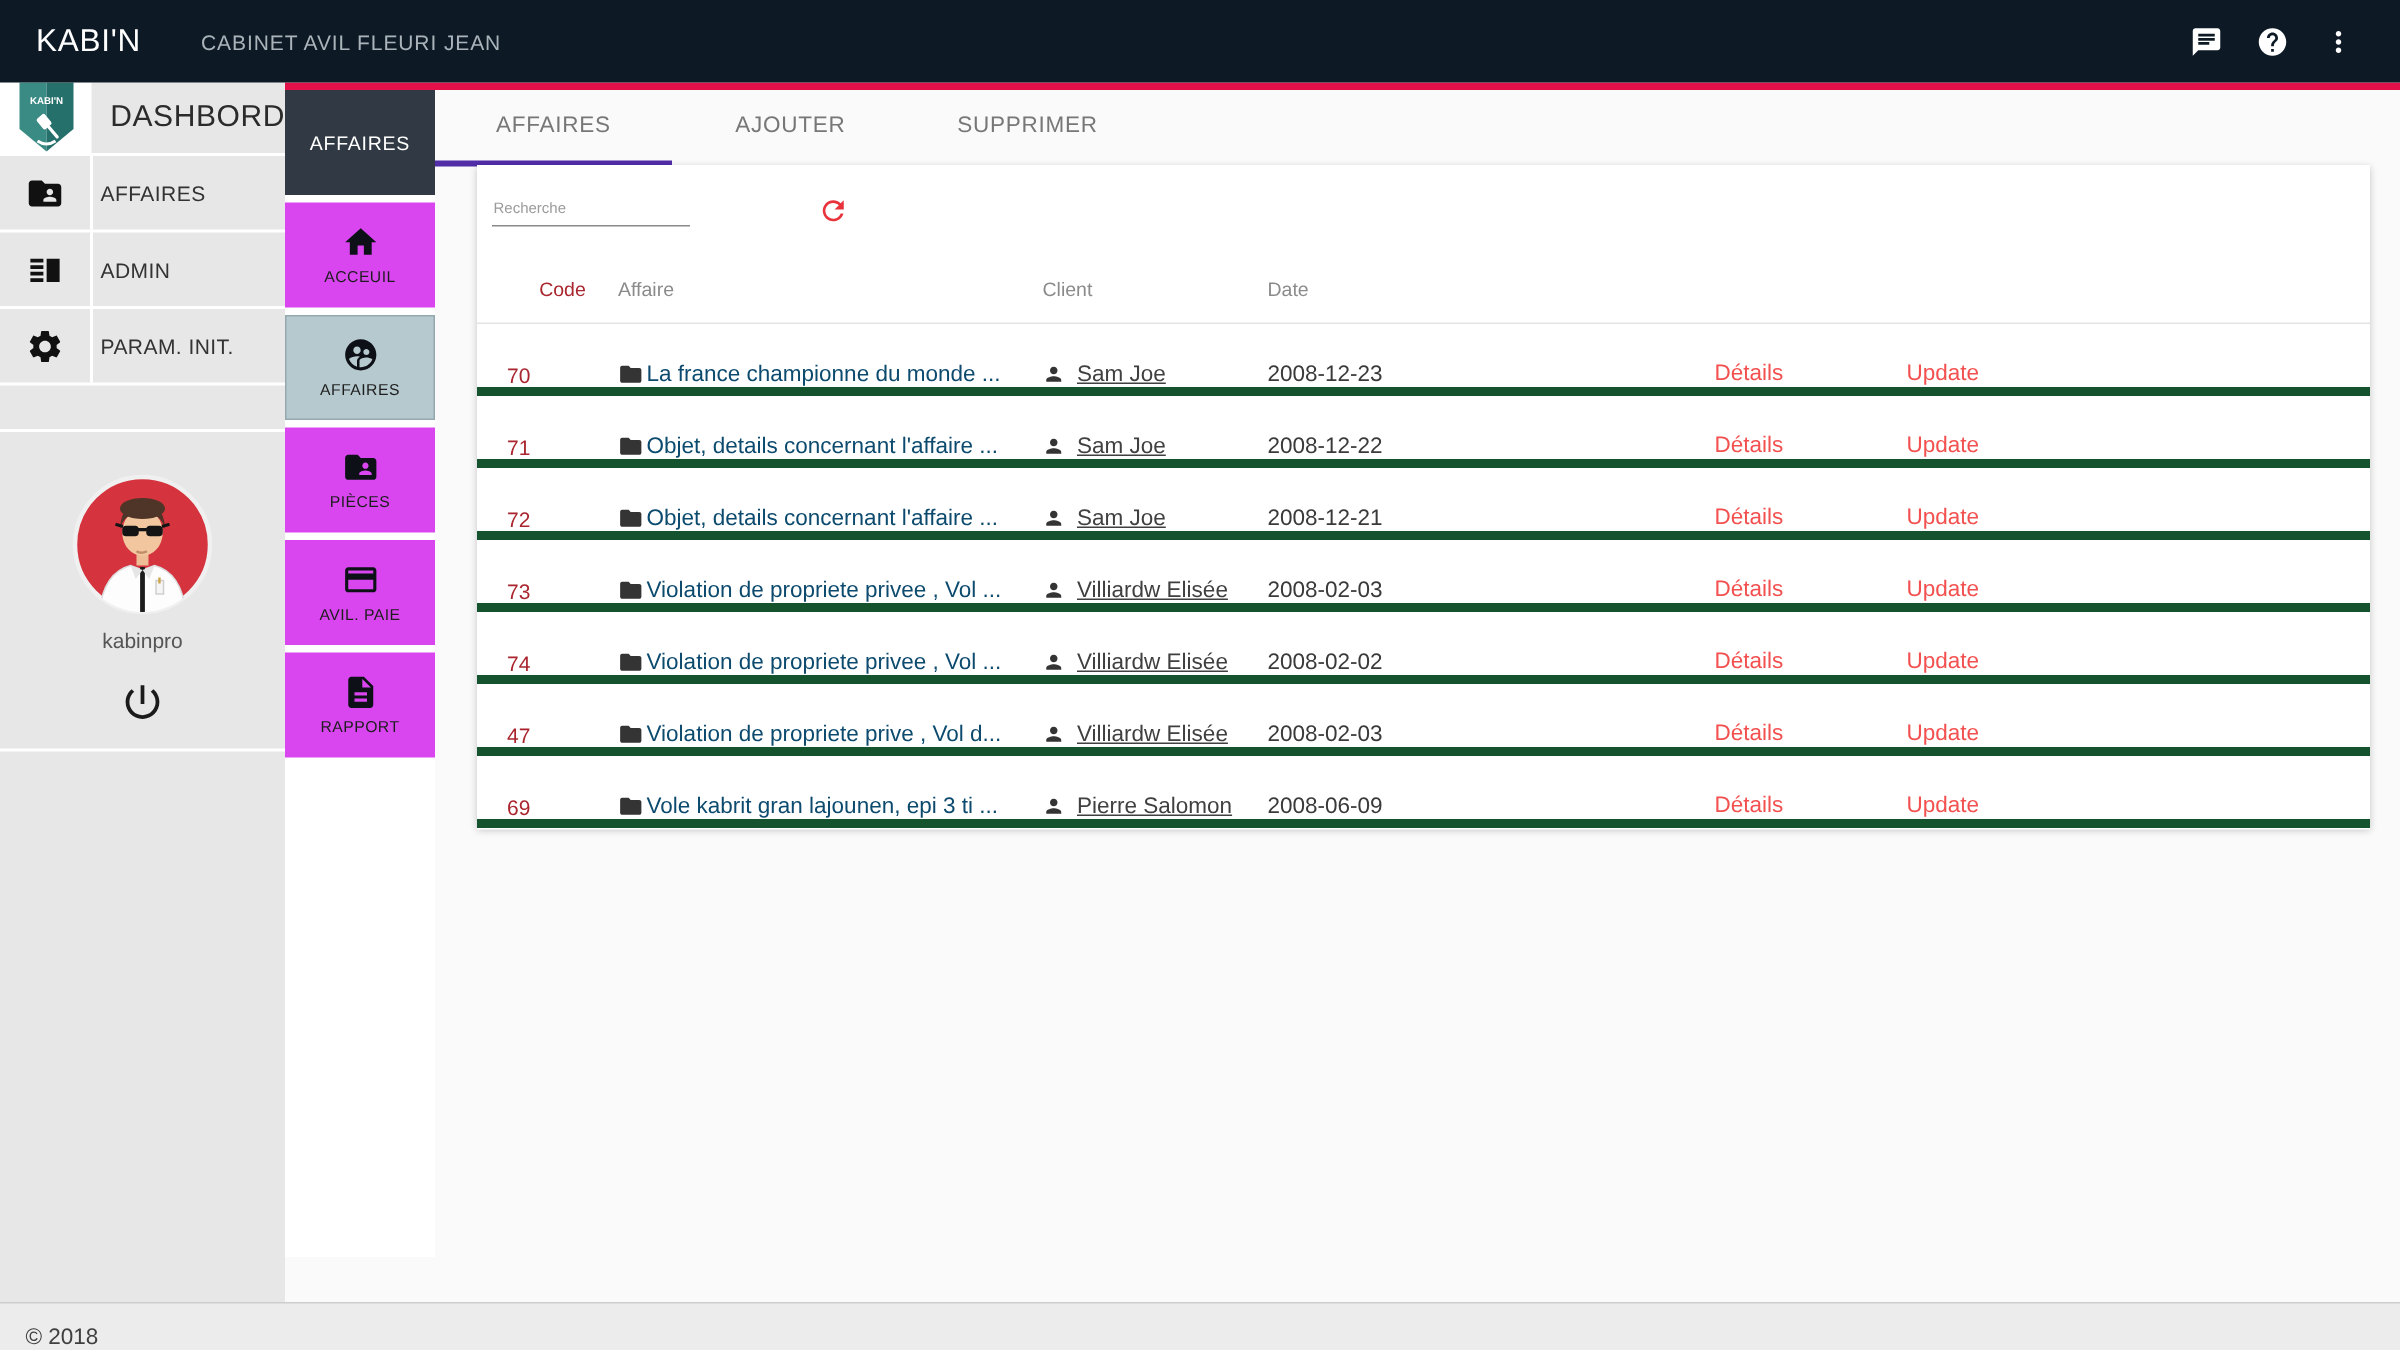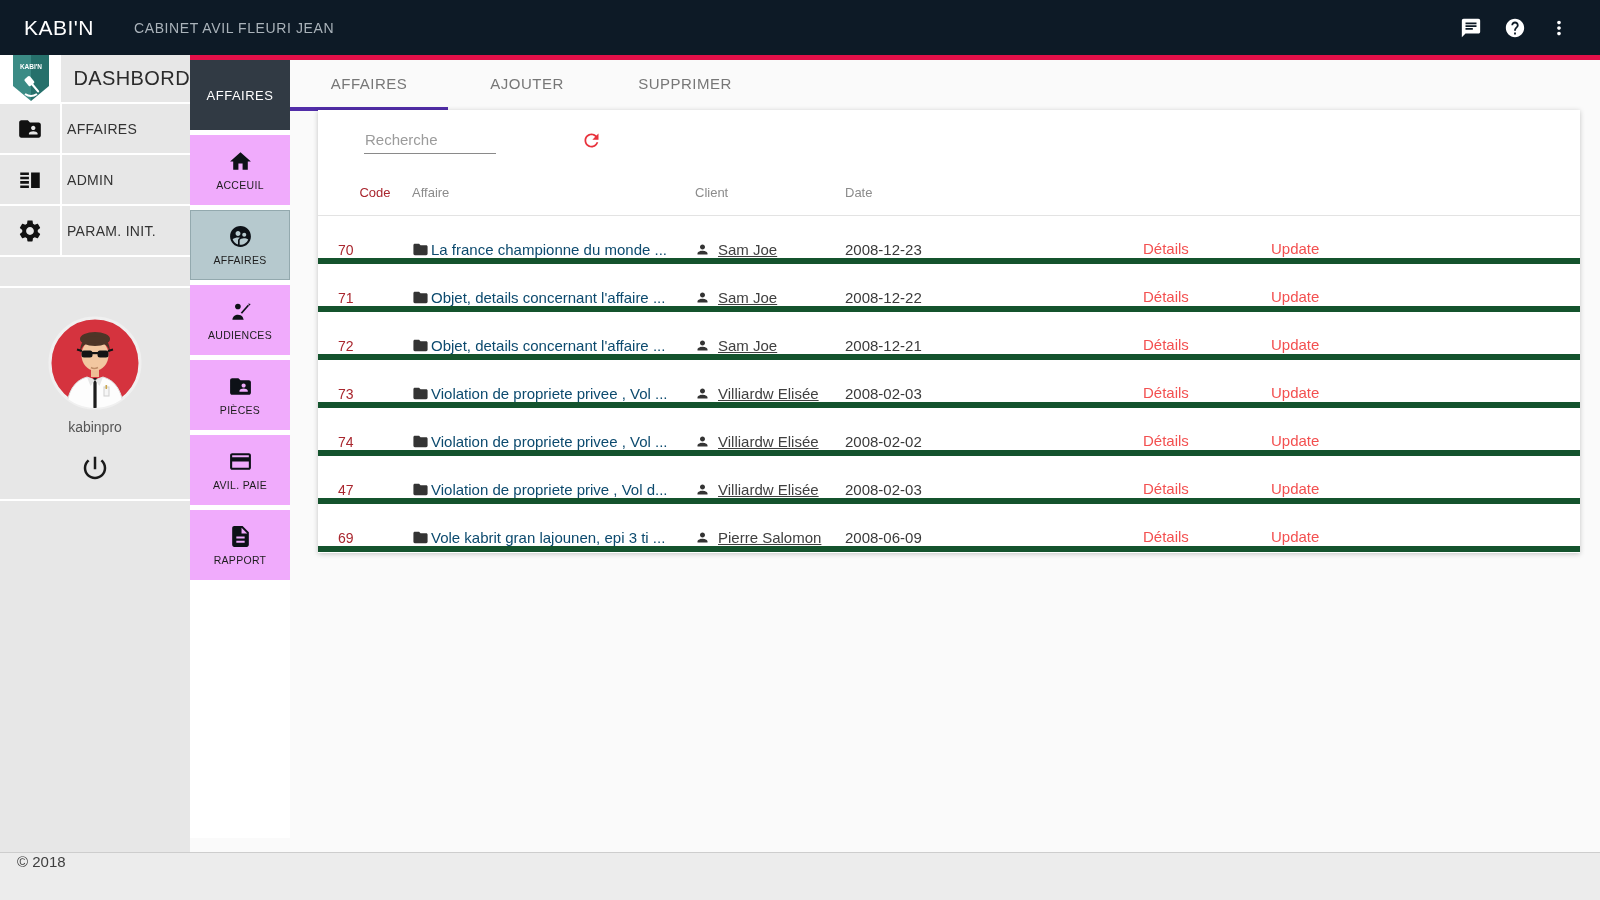--- a/index.html
+++ b/index.html
@@ -36,40 +36,40 @@
              border-bottom:2px solid #fff; padding-bottom:16px; }
   .avatar { width:96px; height:96px; border-radius:50%; }
   .profile-name { margin-top:8px; font-size:14px; color:#555; }
   .power-btn { margin-top:18px; cursor:pointer; }
   .power-btn svg { width:30px; height:30px; fill:#1b1b1b; }
 
   
   .rail { position:absolute; left:190px; top:60px; width:100px; bottom:62px; background:#fff; }
   .rail-header { height:70px; background:#313a44; color:#fff; display:flex; align-items:center;
                  justify-content:center; font-size:13px; letter-spacing:0.5px; margin-bottom:5px; }
-  .rail-item { height:70px; margin-bottom:5px; background:#f0abfc; display:flex; flex-direction:column;
+  .rail-item { height:70px; margin-bottom:5px; background:#d946ef; display:flex; flex-direction:column;
                align-items:center; justify-content:center; gap:5px; cursor:pointer; }
   .rail-item[data-active="true"] { background:#b6c9ce; outline:1px solid #93a9ae; outline-offset:-1px; }
   .rail-item svg { width:25px; height:25px; fill:#0d1117; }
   .rail-label { font-size:10.5px; color:#1d1d1d; letter-spacing:0.3px; }
 
   
   .tabs { position:absolute; left:290px; top:60px; right:0; height:47px; background:#fafafa; display:flex; }
   .tab { width:158px; display:flex; align-items:center; justify-content:center; font-size:15px;
          color:#777; letter-spacing:0.5px; position:relative; cursor:pointer; }
   .tab[data-active="true"]::after { content:""; position:absolute; left:0; right:0; bottom:-4px;
          height:4px; background:#512da8; }
 
   
   .card { position:absolute; left:318px; top:110px; width:1262px; height:443px; background:#fff;
           box-shadow:0 1px 5px rgba(0,0,0,0.22); }
   .search-row { height:60px; display:flex; align-items:center; padding-left:10px; }
   .search-input { width:132px; border:none; border-bottom:1px solid #8a8a8a; background:transparent;
-                  font-size:15px; padding:5px 1px; color:#333; outline:none;
-                  font-family:"Liberation Sans", sans-serif;margin-left:36px; }
+                  font-size:10px; padding:5px 1px; color:#333; outline:none;
+                  font-family:"Liberation Sans", sans-serif; }
   .search-input::placeholder { color:#9b9b9b; }
   .refresh-btn { margin-left:85px; cursor:pointer; }
   .refresh-btn svg { width:21px; height:21px; fill:#e8323c; }
 
   .thead { height:46px; display:flex; align-items:center; border-bottom:1px solid #e3e3e3;
            font-size:13px; color:#8b8b8b; }
   .trow { height:48px; display:flex; align-items:flex-end; border-bottom:6px solid #14532d; }
   .c-code { width:94px; padding-left:20px; }
   .c-affaire { width:283px; display:flex; align-items:center; overflow:hidden; white-space:nowrap; }
   .c-client { width:150px; display:flex; align-items:center; }
@@ -79,22 +79,22 @@
   .thead .c-code { color:#a9262e;text-align:center; }
   .code-val { color:#a9262e; font-size:14px; }
   .folder-ic svg { width:17px; height:17px; fill:#343434; }
   .affaire-text { margin-left:2px; font-size:15px; color:#0c4a6e; }
   .person-ic svg { width:15px; height:15px; fill:#343434; }
   .client-text { margin-left:8px; font-size:15px; color:#404040;text-decoration:underline; }
   .date-text { font-size:15px; color:#3a3a3a; }
   .link { font-size:15px; color:#f35050; cursor:pointer; }
 
   
-  .footer { position:absolute; left:0; right:0; bottom:0; height:48px; background:#ececec;
-            border-top:1px solid #cdcdcd; display:flex; align-items:flex-start; padding-left:17px;
+  .footer { position:absolute; left:0; right:0; bottom:0; height:32px; background:#ececec;
+            border-top:1px solid #cdcdcd; display:flex; align-items:flex-end; padding-left:17px;
             font-size:15px; color:#3f3f3f; }
 </style>
 </head>
 <body>
 
 <div class="topbar">
   <div class="brand">KABI'N</div>
   <div class="topbar-subtitle">CABINET AVIL FLEURI JEAN</div>
   <div class="topbar-right">
     <span class="topbar-icon">
@@ -206,29 +206,20 @@
     <span class="rail-label">ACCEUIL</span>
   </div>
 
   <div class="rail-item" data-active="true">
     <svg viewBox="0 0 24 24">
         <path d="M11.99 2C6.47 2 2 6.48 2 12s4.47 10 9.99 10C17.52 22 22 17.52 22 12S17.52 2 11.99 2zM15.6 8.34c1.07 0 1.93.86 1.93 1.93 0 1.07-.86 1.93-1.93 1.93-1.07 0-1.93-.86-1.93-1.93-.01-1.07.86-1.93 1.93-1.93zm-6-1.58c1.3 0 2.36 1.06 2.36 2.36 0 1.3-1.06 2.36-2.36 2.36s-2.36-1.06-2.36-2.36c0-1.31 1.05-2.36 2.36-2.36zm0 9.13v3.75c-2.4-.75-4.3-2.6-5.14-4.96 1.05-1.12 3.67-1.69 5.14-1.69.53 0 1.2.08 1.9.22-1.64.87-1.9 2.02-1.9 2.68zM11.99 20c-.27 0-.53-.01-.79-.04v-4.07c0-1.42 2.94-2.13 4.4-2.13 1.07 0 2.92.39 3.84 1.15-1.17 2.97-4.06 5.09-7.45 5.09z"></path>
       </svg>
     <span class="rail-label">AFFAIRES</span>
   </div>
 
-  <div class="rail-item" data-active="false">
-    <svg viewBox="0 0 24 24">
-      <circle cx="9.5" cy="7.2" r="2.7"></circle>
-      <path d="M4.2 20c0-3.4 2.8-5 5.3-5 1.9 0 3.6.8 4.6 2.2l1 2.8H4.2z"></path>
-      <path d="M12.2 13.2 L19 5.4 L20.2 6.5 L13.5 14.2 Z"></path>
-      <path d="M19.4 4.2 l2.4.7 -1.4 1.6 z"></path>
-    </svg>
-    <span class="rail-label">AUDIENCES</span>
-  </div>
 
   <div class="rail-item" data-active="false">
     <svg viewBox="0 0 24 24">
         <path d="M20 6h-8l-2-2H4c-1.1 0-2 .9-2 2v12c0 1.1.9 2 2 2h16c1.1 0 2-.9 2-2V8c0-1.1-.9-2-2-2zm-5 3c1.1 0 2 .9 2 2s-.9 2-2 2-2-.9-2-2 .9-2 2-2zm4 8h-8v-1c0-1.33 2.67-2 4-2s4 .67 4 2v1z"></path>
       </svg>
     <span class="rail-label">PIÈCES</span>
   </div>
 
   <div class="rail-item" data-active="false">
     <svg viewBox="0 0 24 24">

